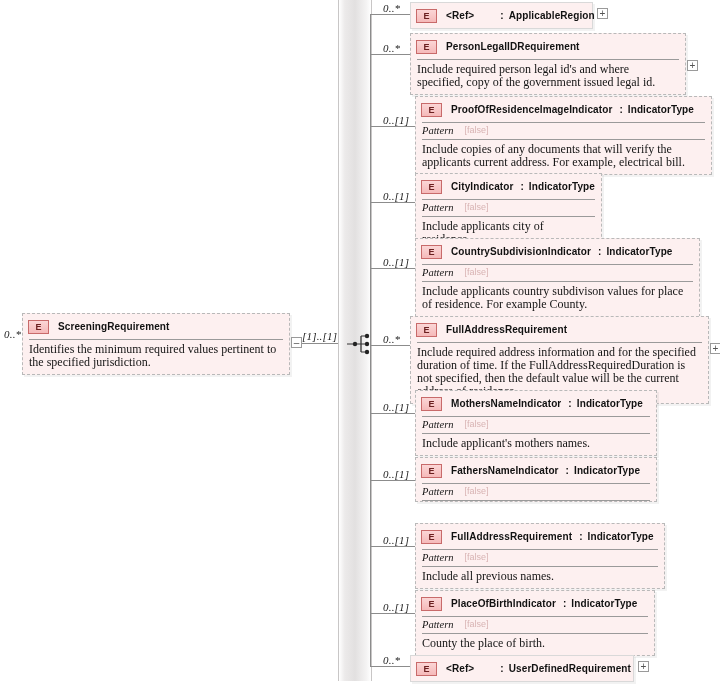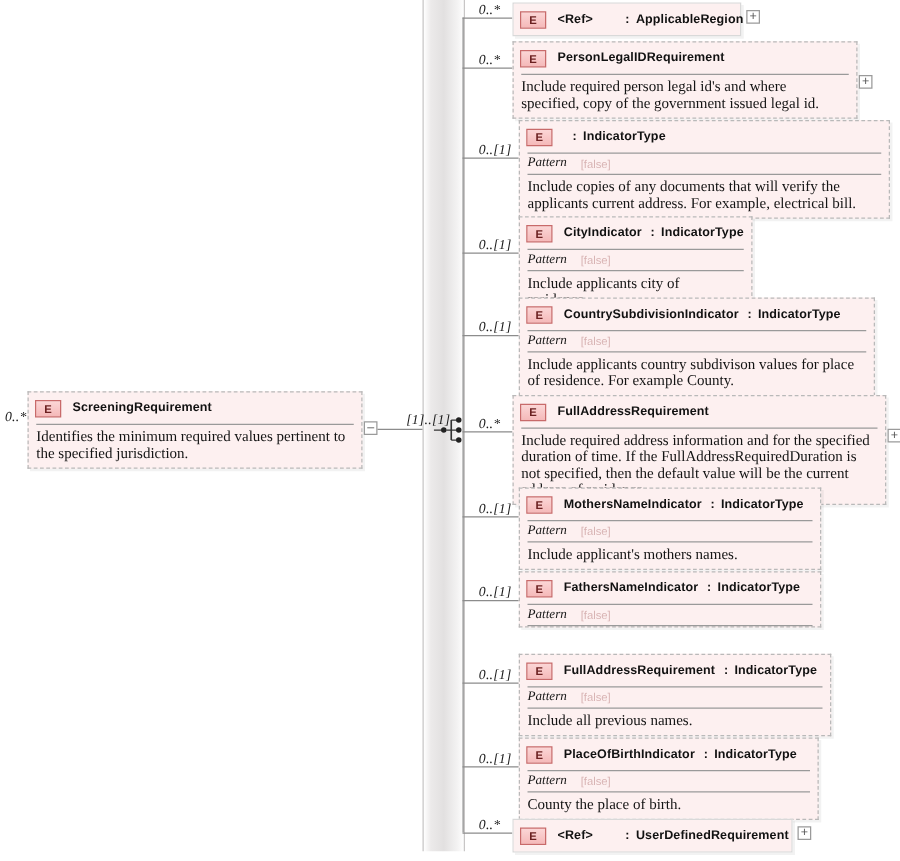--- a/index.html
+++ b/index.html
@@ -105,21 +105,21 @@
   }
 
   .ebox-sep {
     height: 1px;
     background: #9a9a9a;
     margin: 0 6px;
   }
 
   .facet-row {
     display: flex;
-    align-items: flex-end;
+    align-items: flex-start;
     padding: 2px 6px 3px 6px;
     white-space: nowrap;
   }
   .facet-name {
     font-family: "Liberation Serif", serif;
     font-style: italic;
     font-size: 10.5px;
     color: #151515;
     margin-right: 11px;
   }
@@ -173,21 +173,21 @@
       <span class="eicon">E</span>
       <span class="ename">ScreeningRequirement</span>
     </div>
     <div class="ebox-sep"></div>
     <div class="edoc">Identifies the minimum required values pertinent to the specified jurisdiction.</div>
   </div>
 
   <div class="toggle" style="left:291px; top:337px;">–</div>
 
   <div class="hline" style="left:302px; top:343px; width:36px;"></div>
-  <div class="mult" style="left:325px; top:330px;">[1]..[1]</div>
+  <div class="mult" style="left:302px; top:330px;">[1]..[1]</div>
 
   <div class="seq-node" style="left:347px; top:333px;">
     <svg width="26" height="22" viewBox="0 0 26 22">
       <line x1="0" y1="11" x2="6" y2="11" stroke="#333" stroke-width="1"></line>
       <circle cx="8" cy="11" r="2.2" fill="#222"></circle>
       <line x1="10" y1="11" x2="14" y2="11" stroke="#333" stroke-width="1"></line>
       <line x1="14" y1="3" x2="14" y2="19" stroke="#333" stroke-width="1.3"></line>
       <line x1="14" y1="3" x2="18" y2="3" stroke="#333" stroke-width="1"></line>
       <line x1="14" y1="11" x2="18" y2="11" stroke="#333" stroke-width="1"></line>
       <line x1="14" y1="19" x2="18" y2="19" stroke="#333" stroke-width="1"></line>
@@ -221,20 +221,21 @@
     <div class="ebox-sep"></div>
     <div class="edoc">Include required  person legal id's and where specified, copy of the government issued legal id.</div>
   </div>
   <div class="toggle" style="left:687px; top:60px;">+</div>
 
   <div class="hline" style="left:370px; top:126px; width:45px;"></div>
   <div class="mult" style="left:383px; top:114px;">0..[1]</div>
   <div class="ebox" style="left:415px; top:96px; width:297px;">
     <div class="ebox-head">
       <span class="eicon">E</span>
+      <span class="ename">ProofOfResidenceImageIndicator</span>
       <span class="ename" style="margin-left:7px;">:</span>
       <span class="ename" style="margin-left:5px;">IndicatorType</span>
     </div>
     <div class="ebox-sep"></div>
     <div class="facet-row">
       <span class="facet-name">Pattern</span>
       <span class="facet-val">[false]</span>
     </div>
     <div class="ebox-sep"></div>
     <div class="edoc">Include copies of any documents that will verify the applicants current address. For example, electrical bill.</div>

